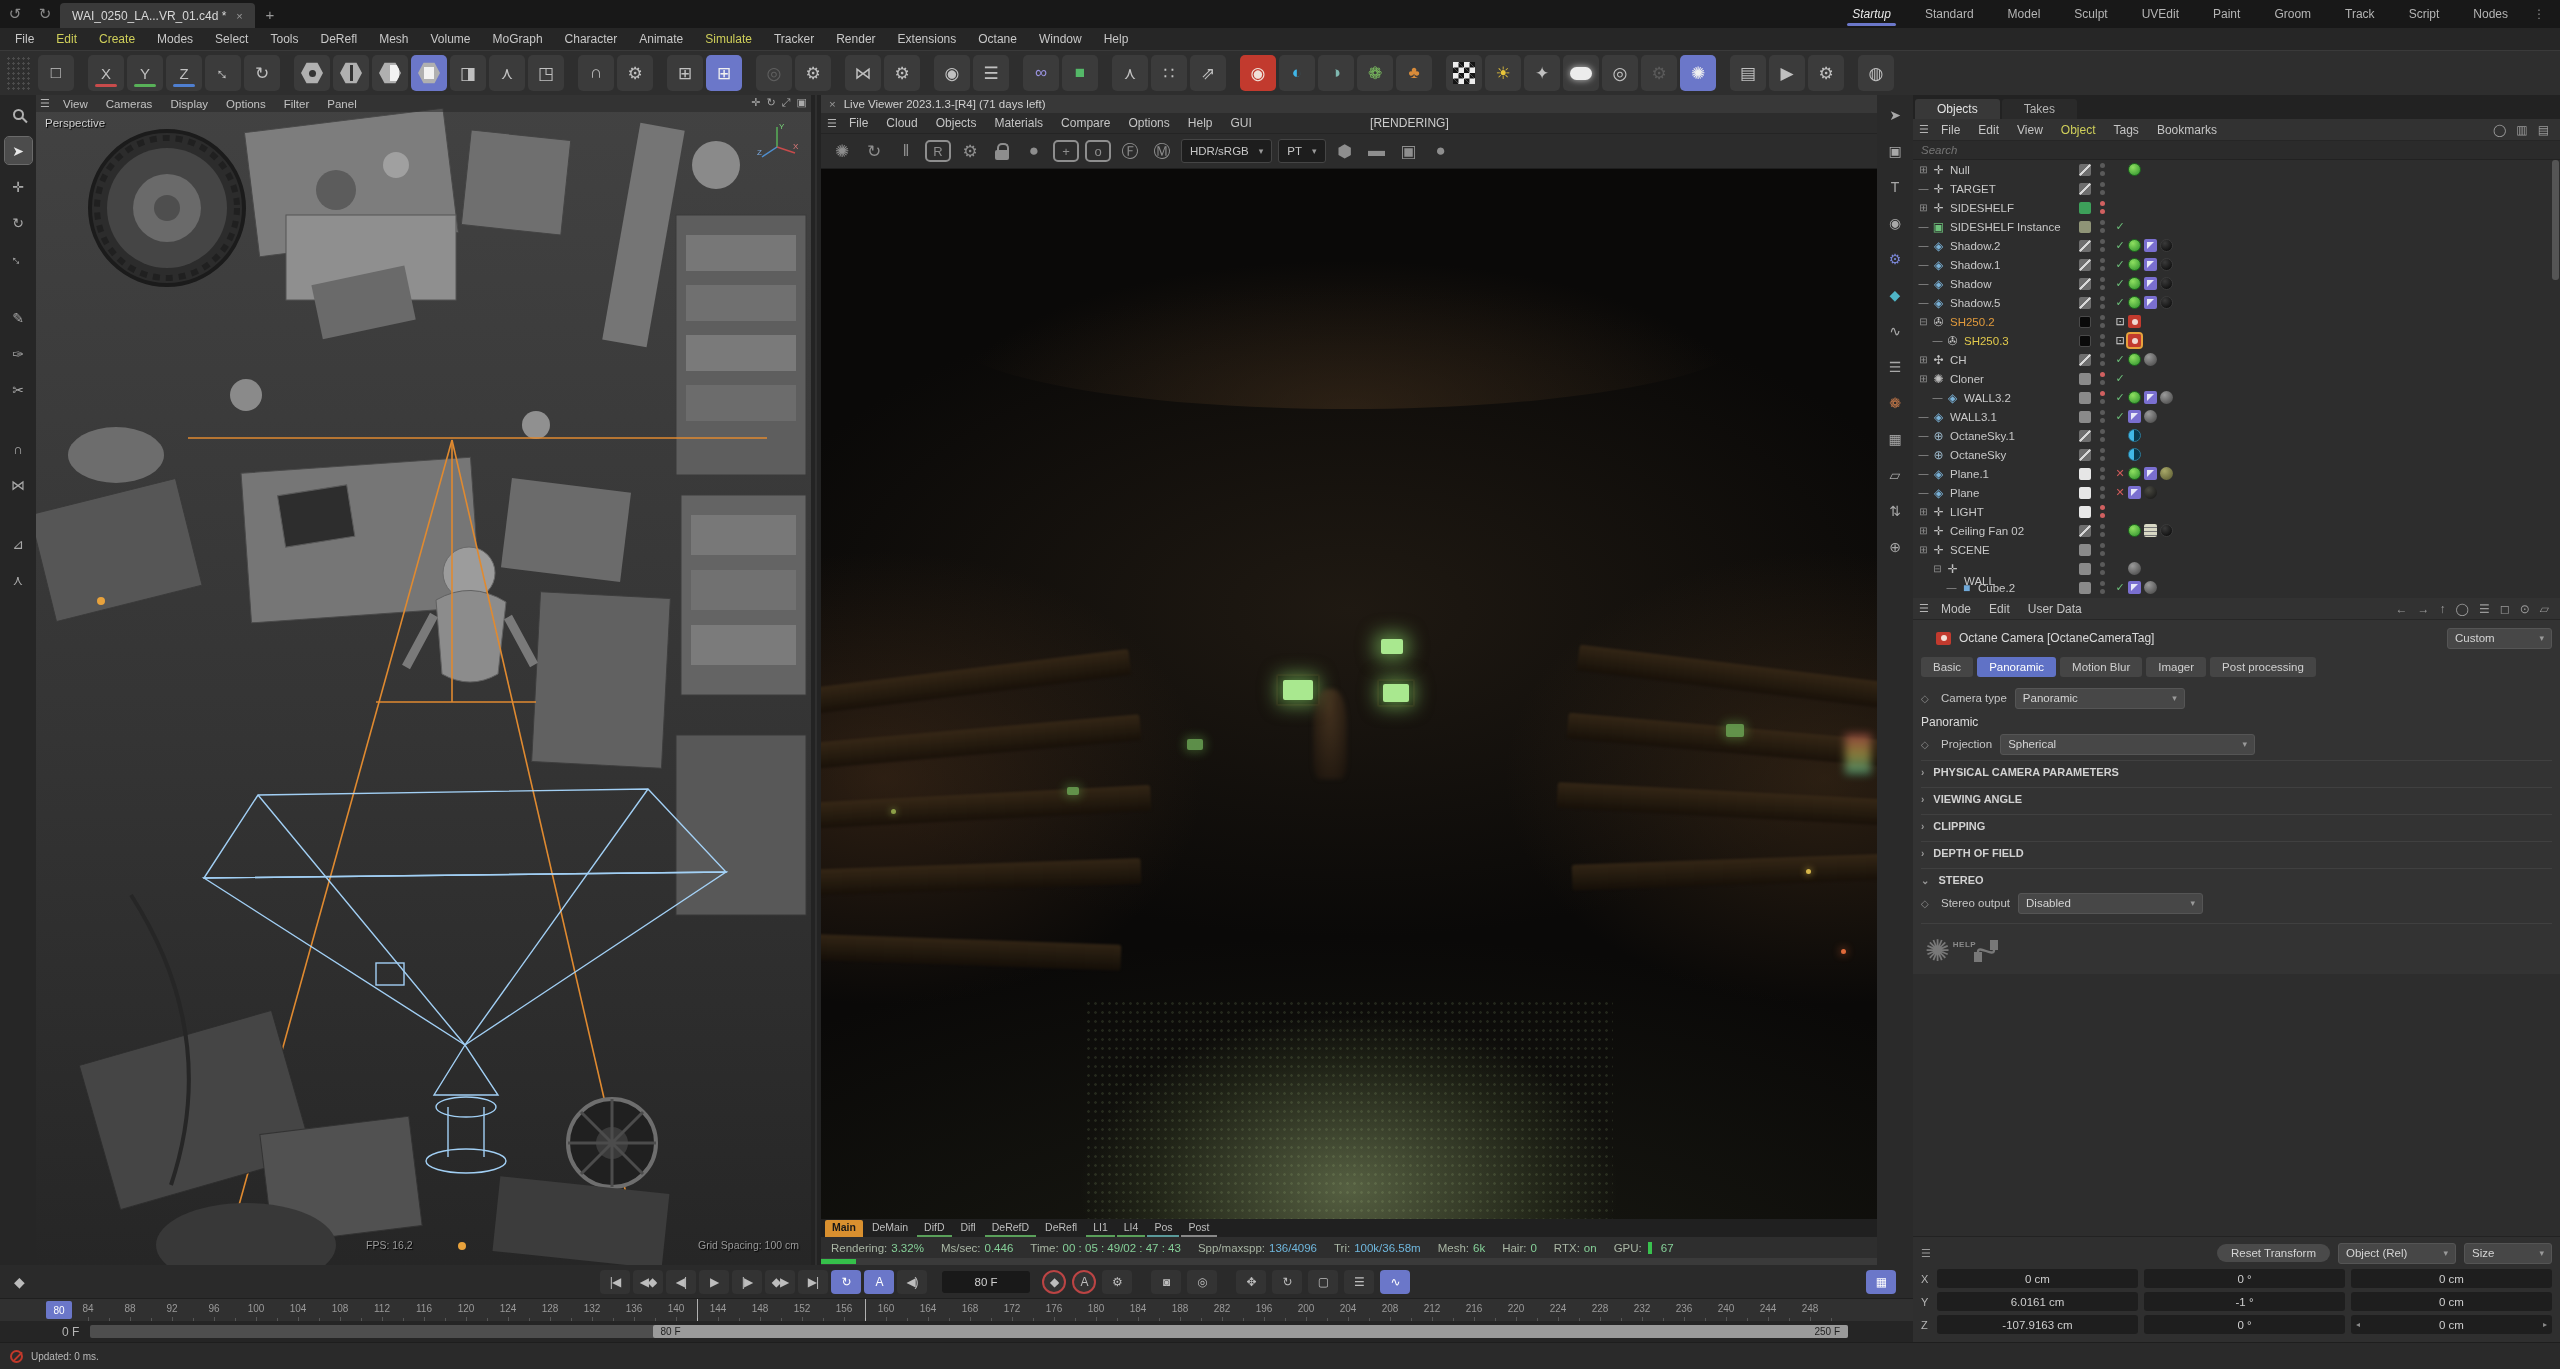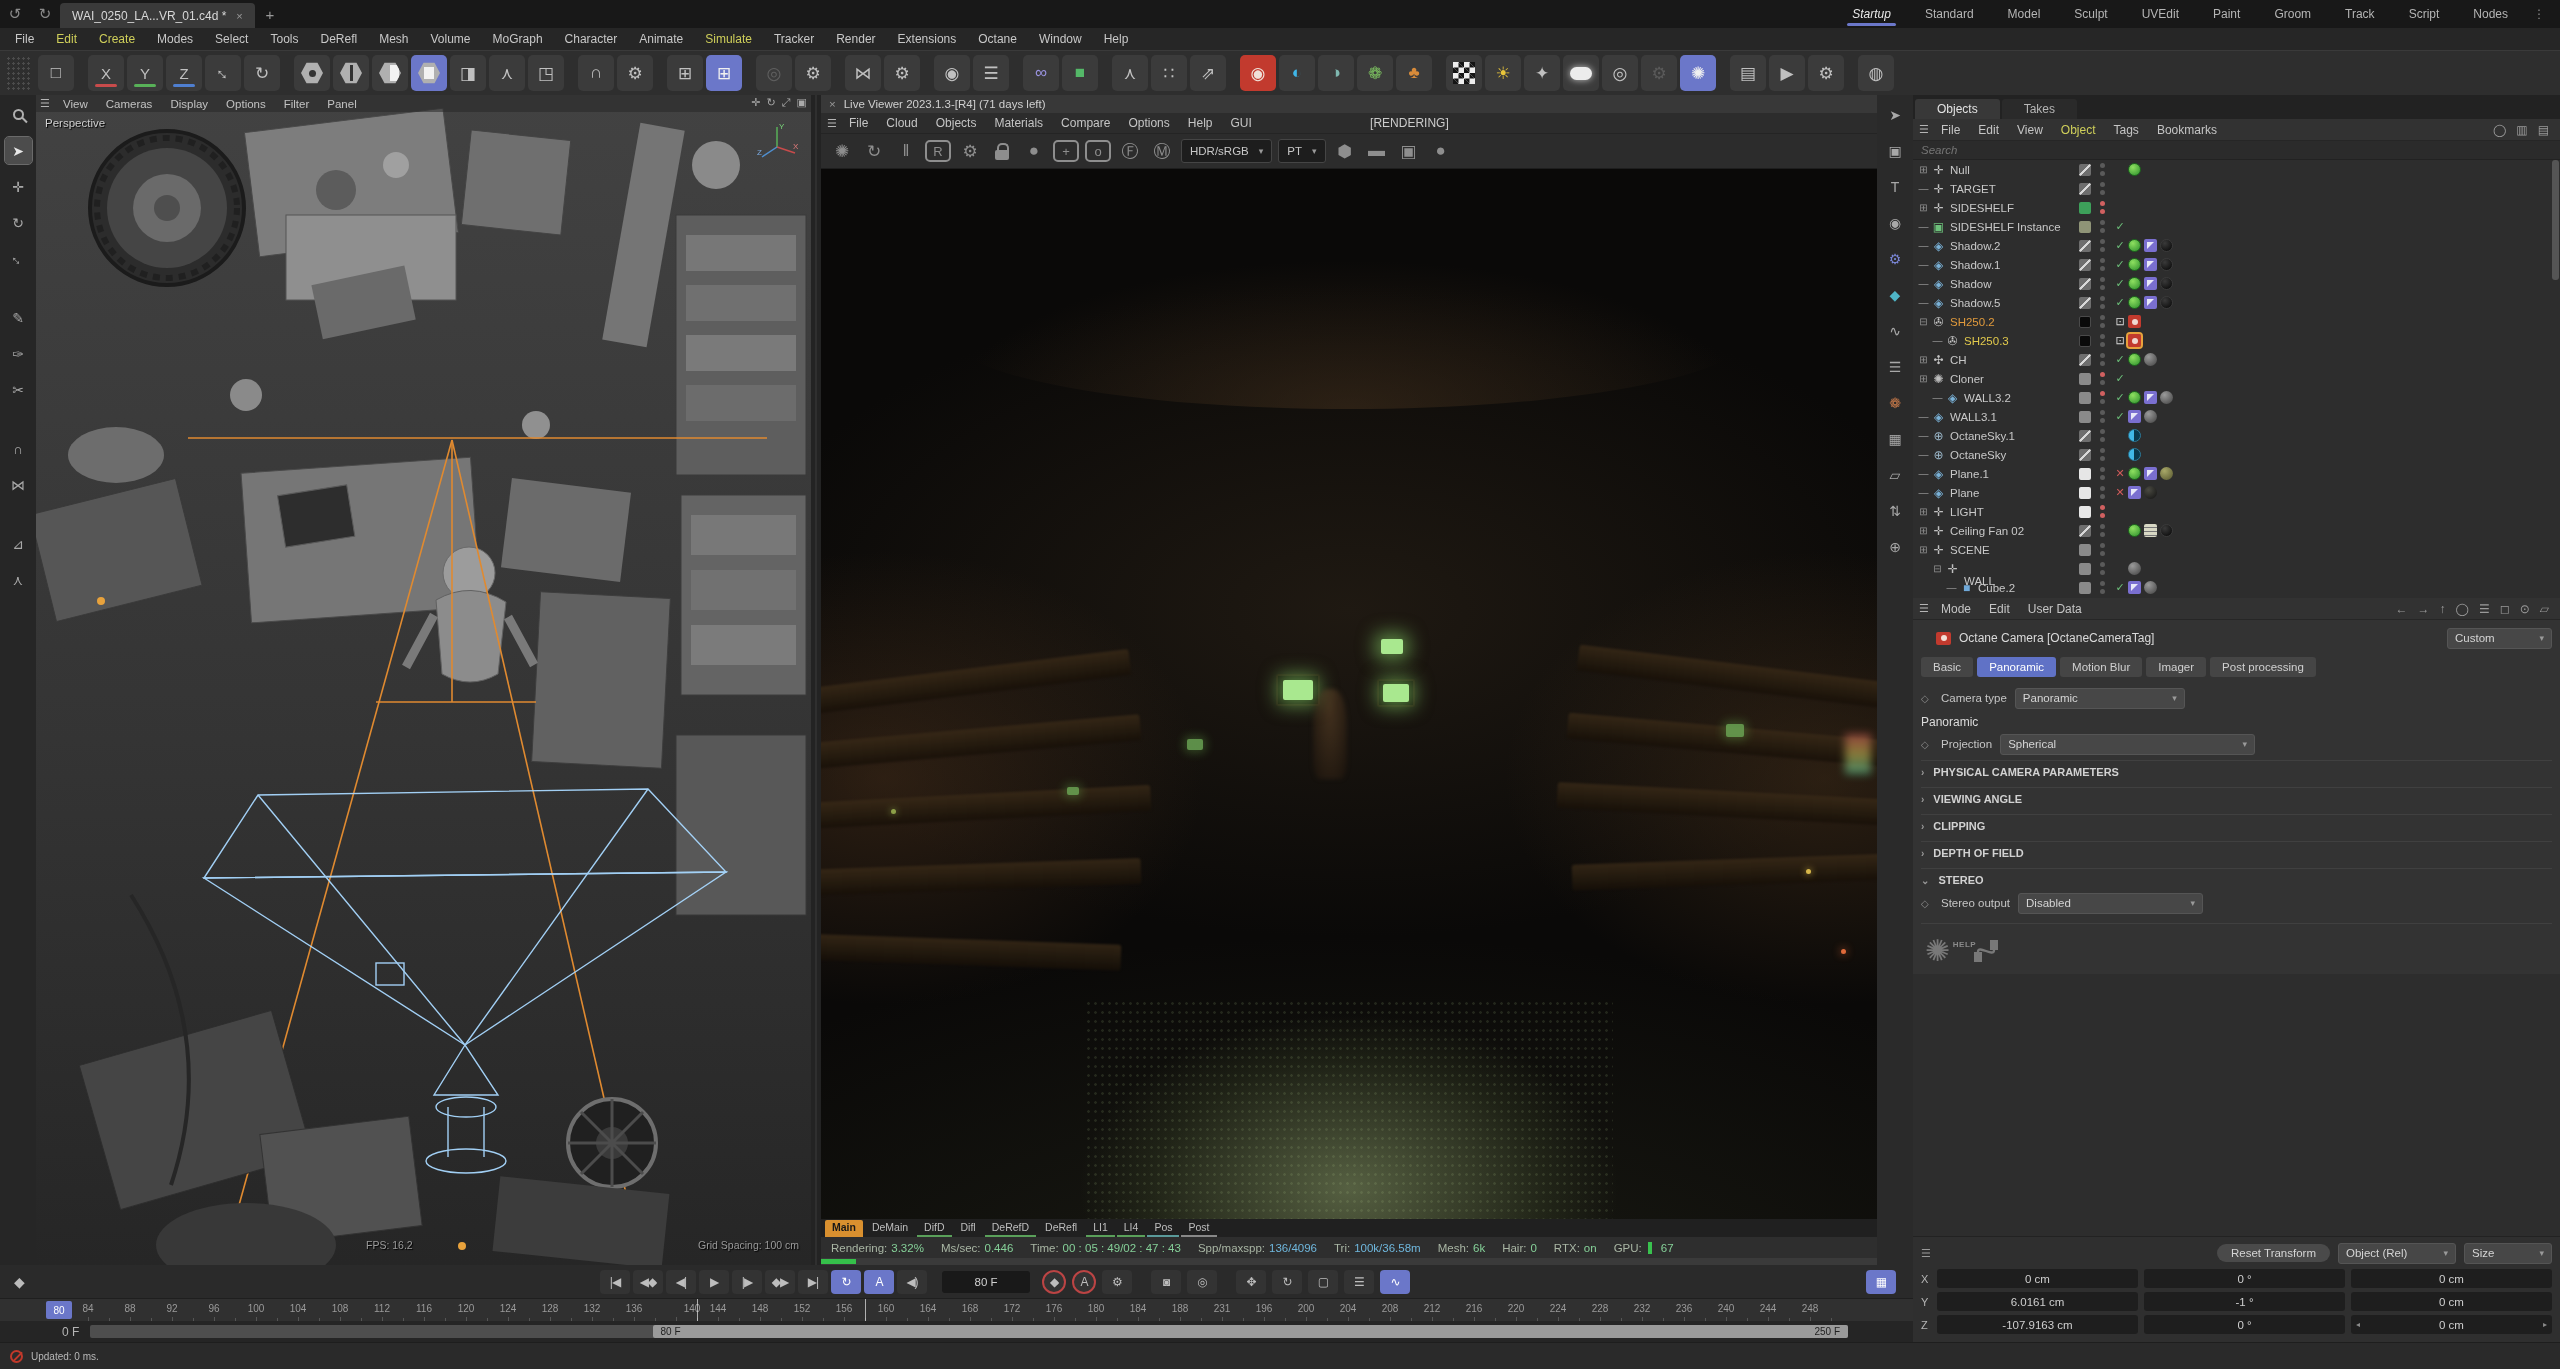--- a/index.html
+++ b/index.html
@@ -1295,21 +1295,21 @@
         <span class="rtick" style="left: 529px; height: 3px;"></span>
         <span class="rnum" style="left: 550px;">128</span>
         <span class="rtick" style="left: 550px;"></span>
         <span class="rtick" style="left: 571px; height: 3px;"></span>
         <span class="rnum" style="left: 592px;">132</span>
         <span class="rtick" style="left: 592px;"></span>
         <span class="rtick" style="left: 613px; height: 3px;"></span>
         <span class="rnum" style="left: 634px;">136</span>
         <span class="rtick" style="left: 634px;"></span>
         <span class="rtick" style="left: 655px; height: 3px;"></span>
-        <span class="rnum" style="left: 676px; margin-left: 16px;">140</span>
+        <span class="rnum" style="left: 676px;">140</span>
         <span class="rtick" style="left: 676px;"></span>
         <span class="rtick" style="left: 697px; height: 3px;"></span>
         <span class="rnum" style="left: 718px;">144</span>
         <span class="rtick" style="left: 718px;"></span>
         <span class="rtick" style="left: 739px; height: 3px;"></span>
         <span class="rnum" style="left: 760px;">148</span>
         <span class="rtick" style="left: 760px;"></span>
         <span class="rtick" style="left: 781px; height: 3px;"></span>
         <span class="rnum" style="left: 802px;">152</span>
         <span class="rtick" style="left: 802px;"></span>
@@ -1334,21 +1334,21 @@
         <span class="rtick" style="left: 1075px; height: 3px;"></span>
         <span class="rnum" style="left: 1096px;">180</span>
         <span class="rtick" style="left: 1096px;"></span>
         <span class="rtick" style="left: 1117px; height: 3px;"></span>
         <span class="rnum" style="left: 1138px;">184</span>
         <span class="rtick" style="left: 1138px;"></span>
         <span class="rtick" style="left: 1159px; height: 3px;"></span>
         <span class="rnum" style="left: 1180px;">188</span>
         <span class="rtick" style="left: 1180px;"></span>
         <span class="rtick" style="left: 1201px; height: 3px;"></span>
-        <span class="rnum" style="left: 1222px;">231</span>
+        <span class="rnum" style="left: 1222px;">282</span>
         <span class="rtick" style="left: 1222px;"></span>
         <span class="rtick" style="left: 1243px; height: 3px;"></span>
         <span class="rnum" style="left: 1264px;">196</span>
         <span class="rtick" style="left: 1264px;"></span>
         <span class="rtick" style="left: 1285px; height: 3px;"></span>
         <span class="rnum" style="left: 1306px;">200</span>
         <span class="rtick" style="left: 1306px;"></span>
         <span class="rtick" style="left: 1327px; height: 3px;"></span>
         <span class="rnum" style="left: 1348px;">204</span>
         <span class="rtick" style="left: 1348px;"></span>

